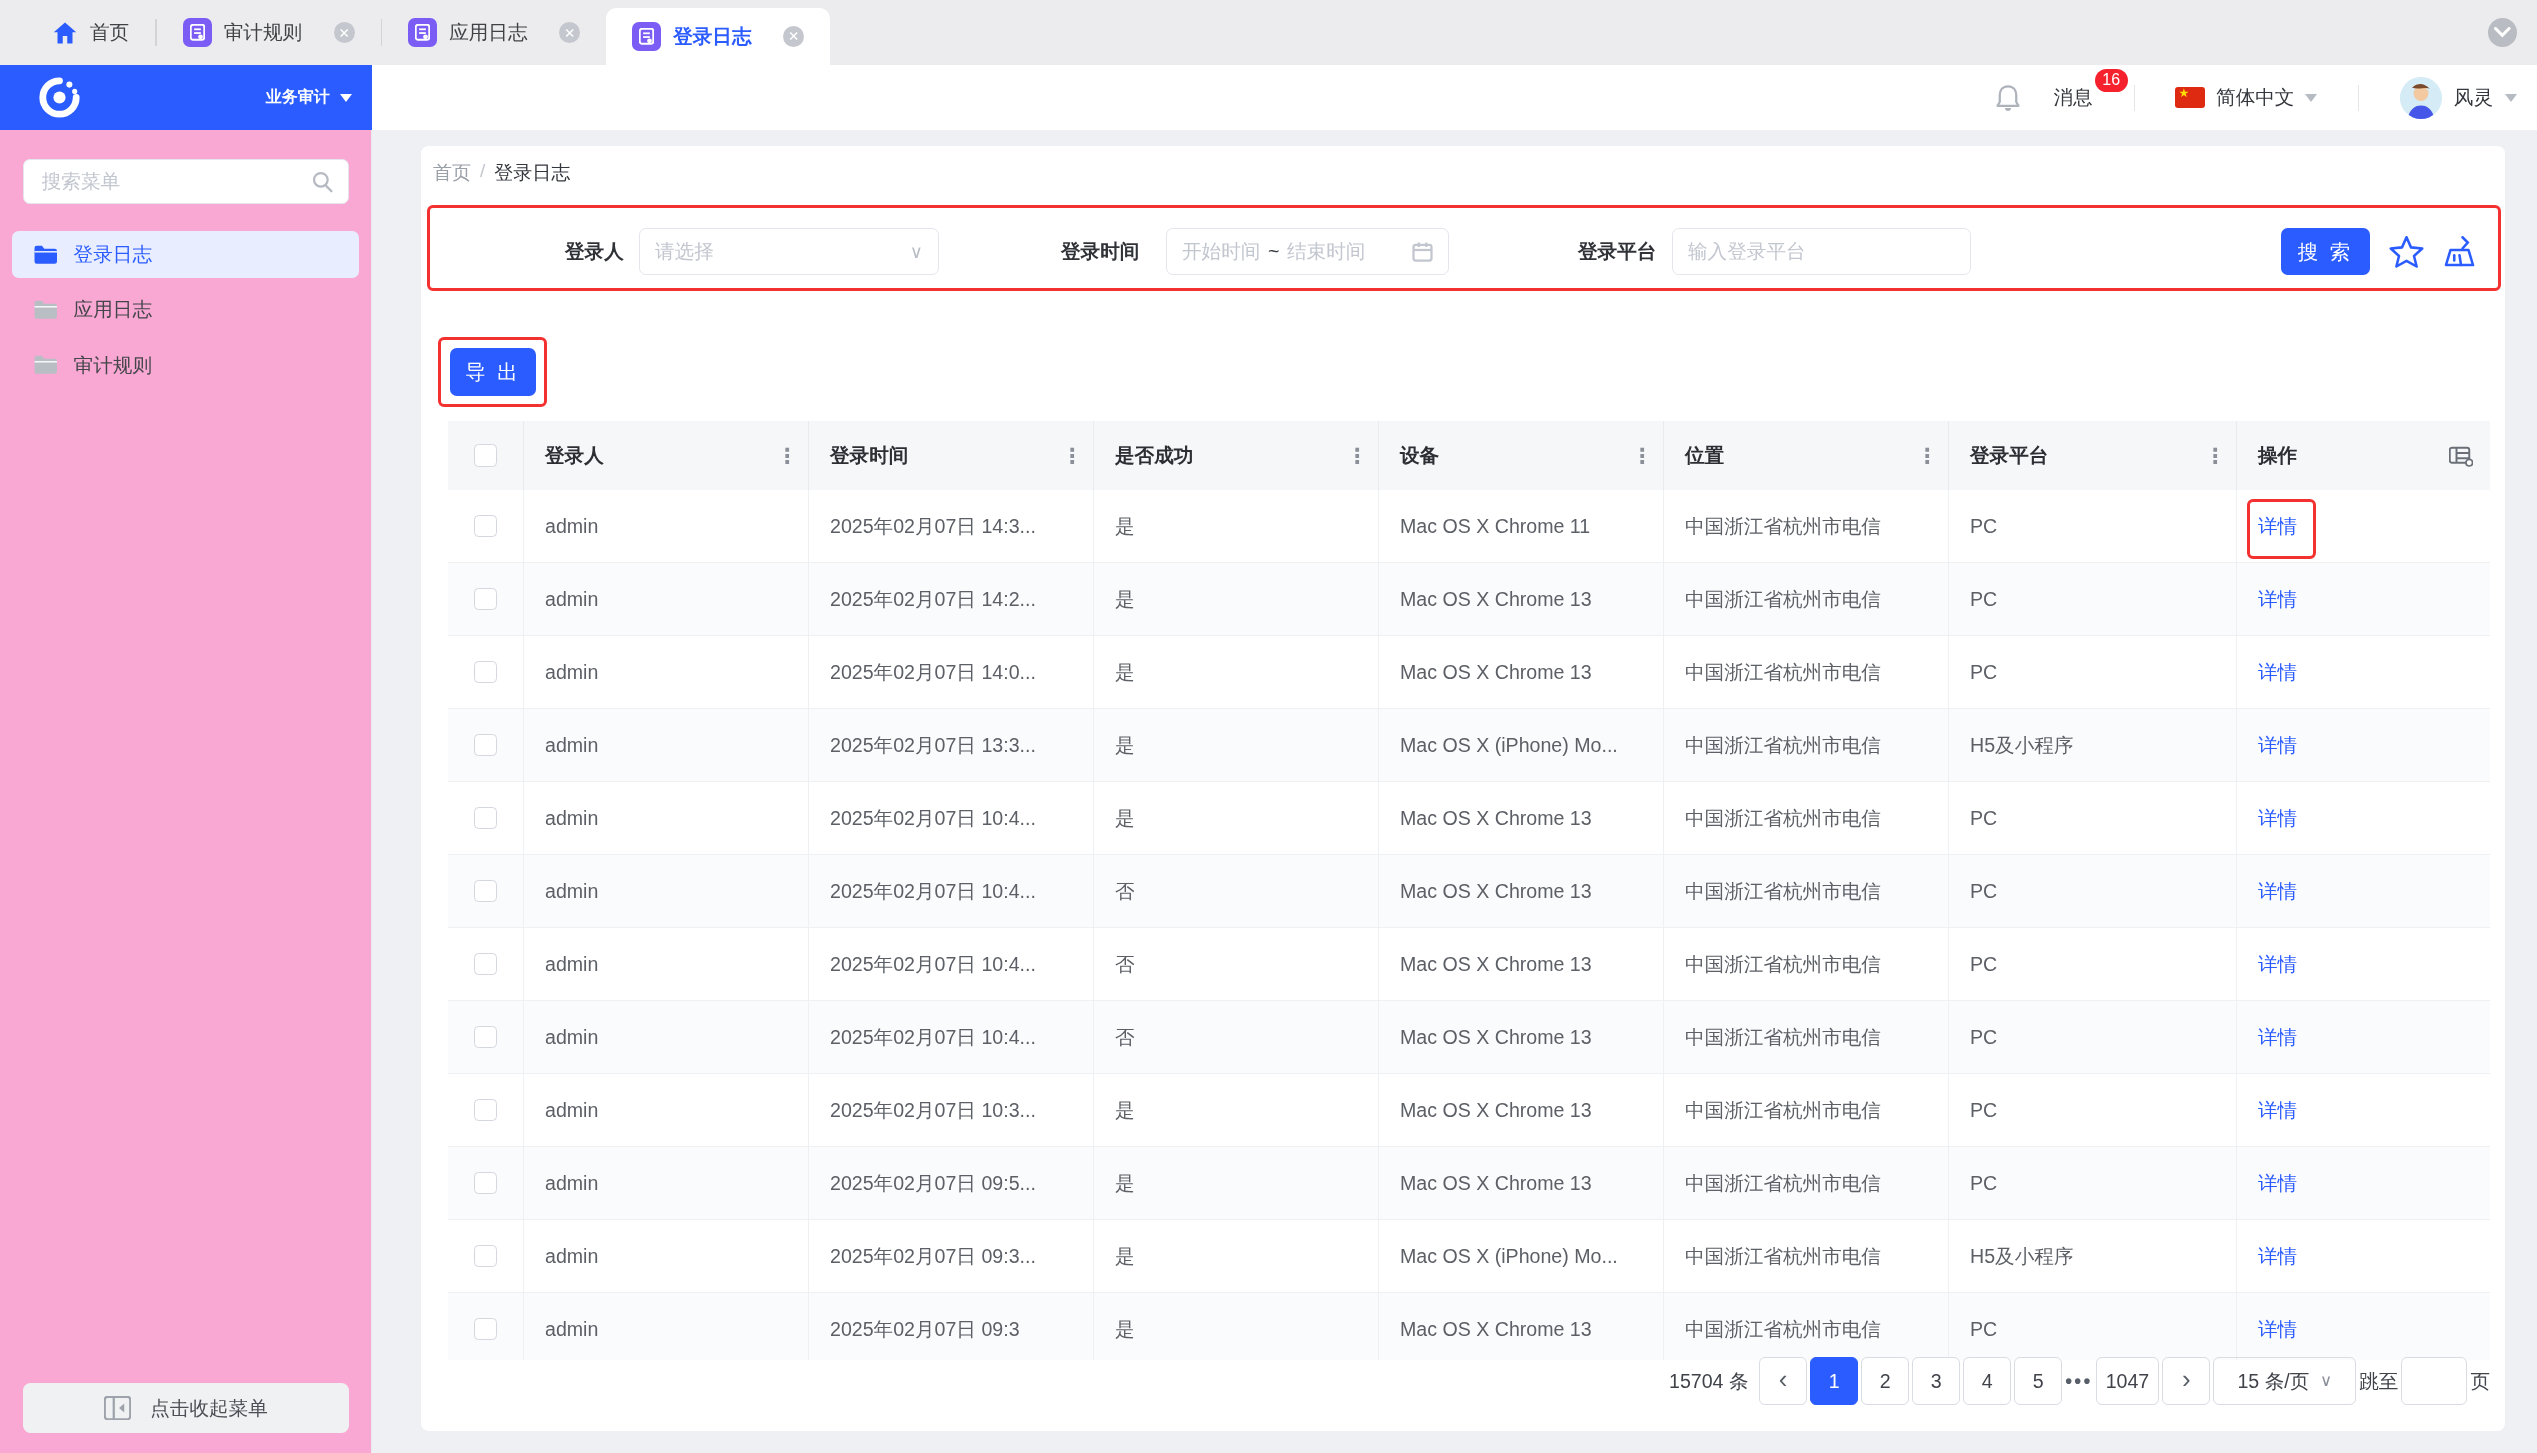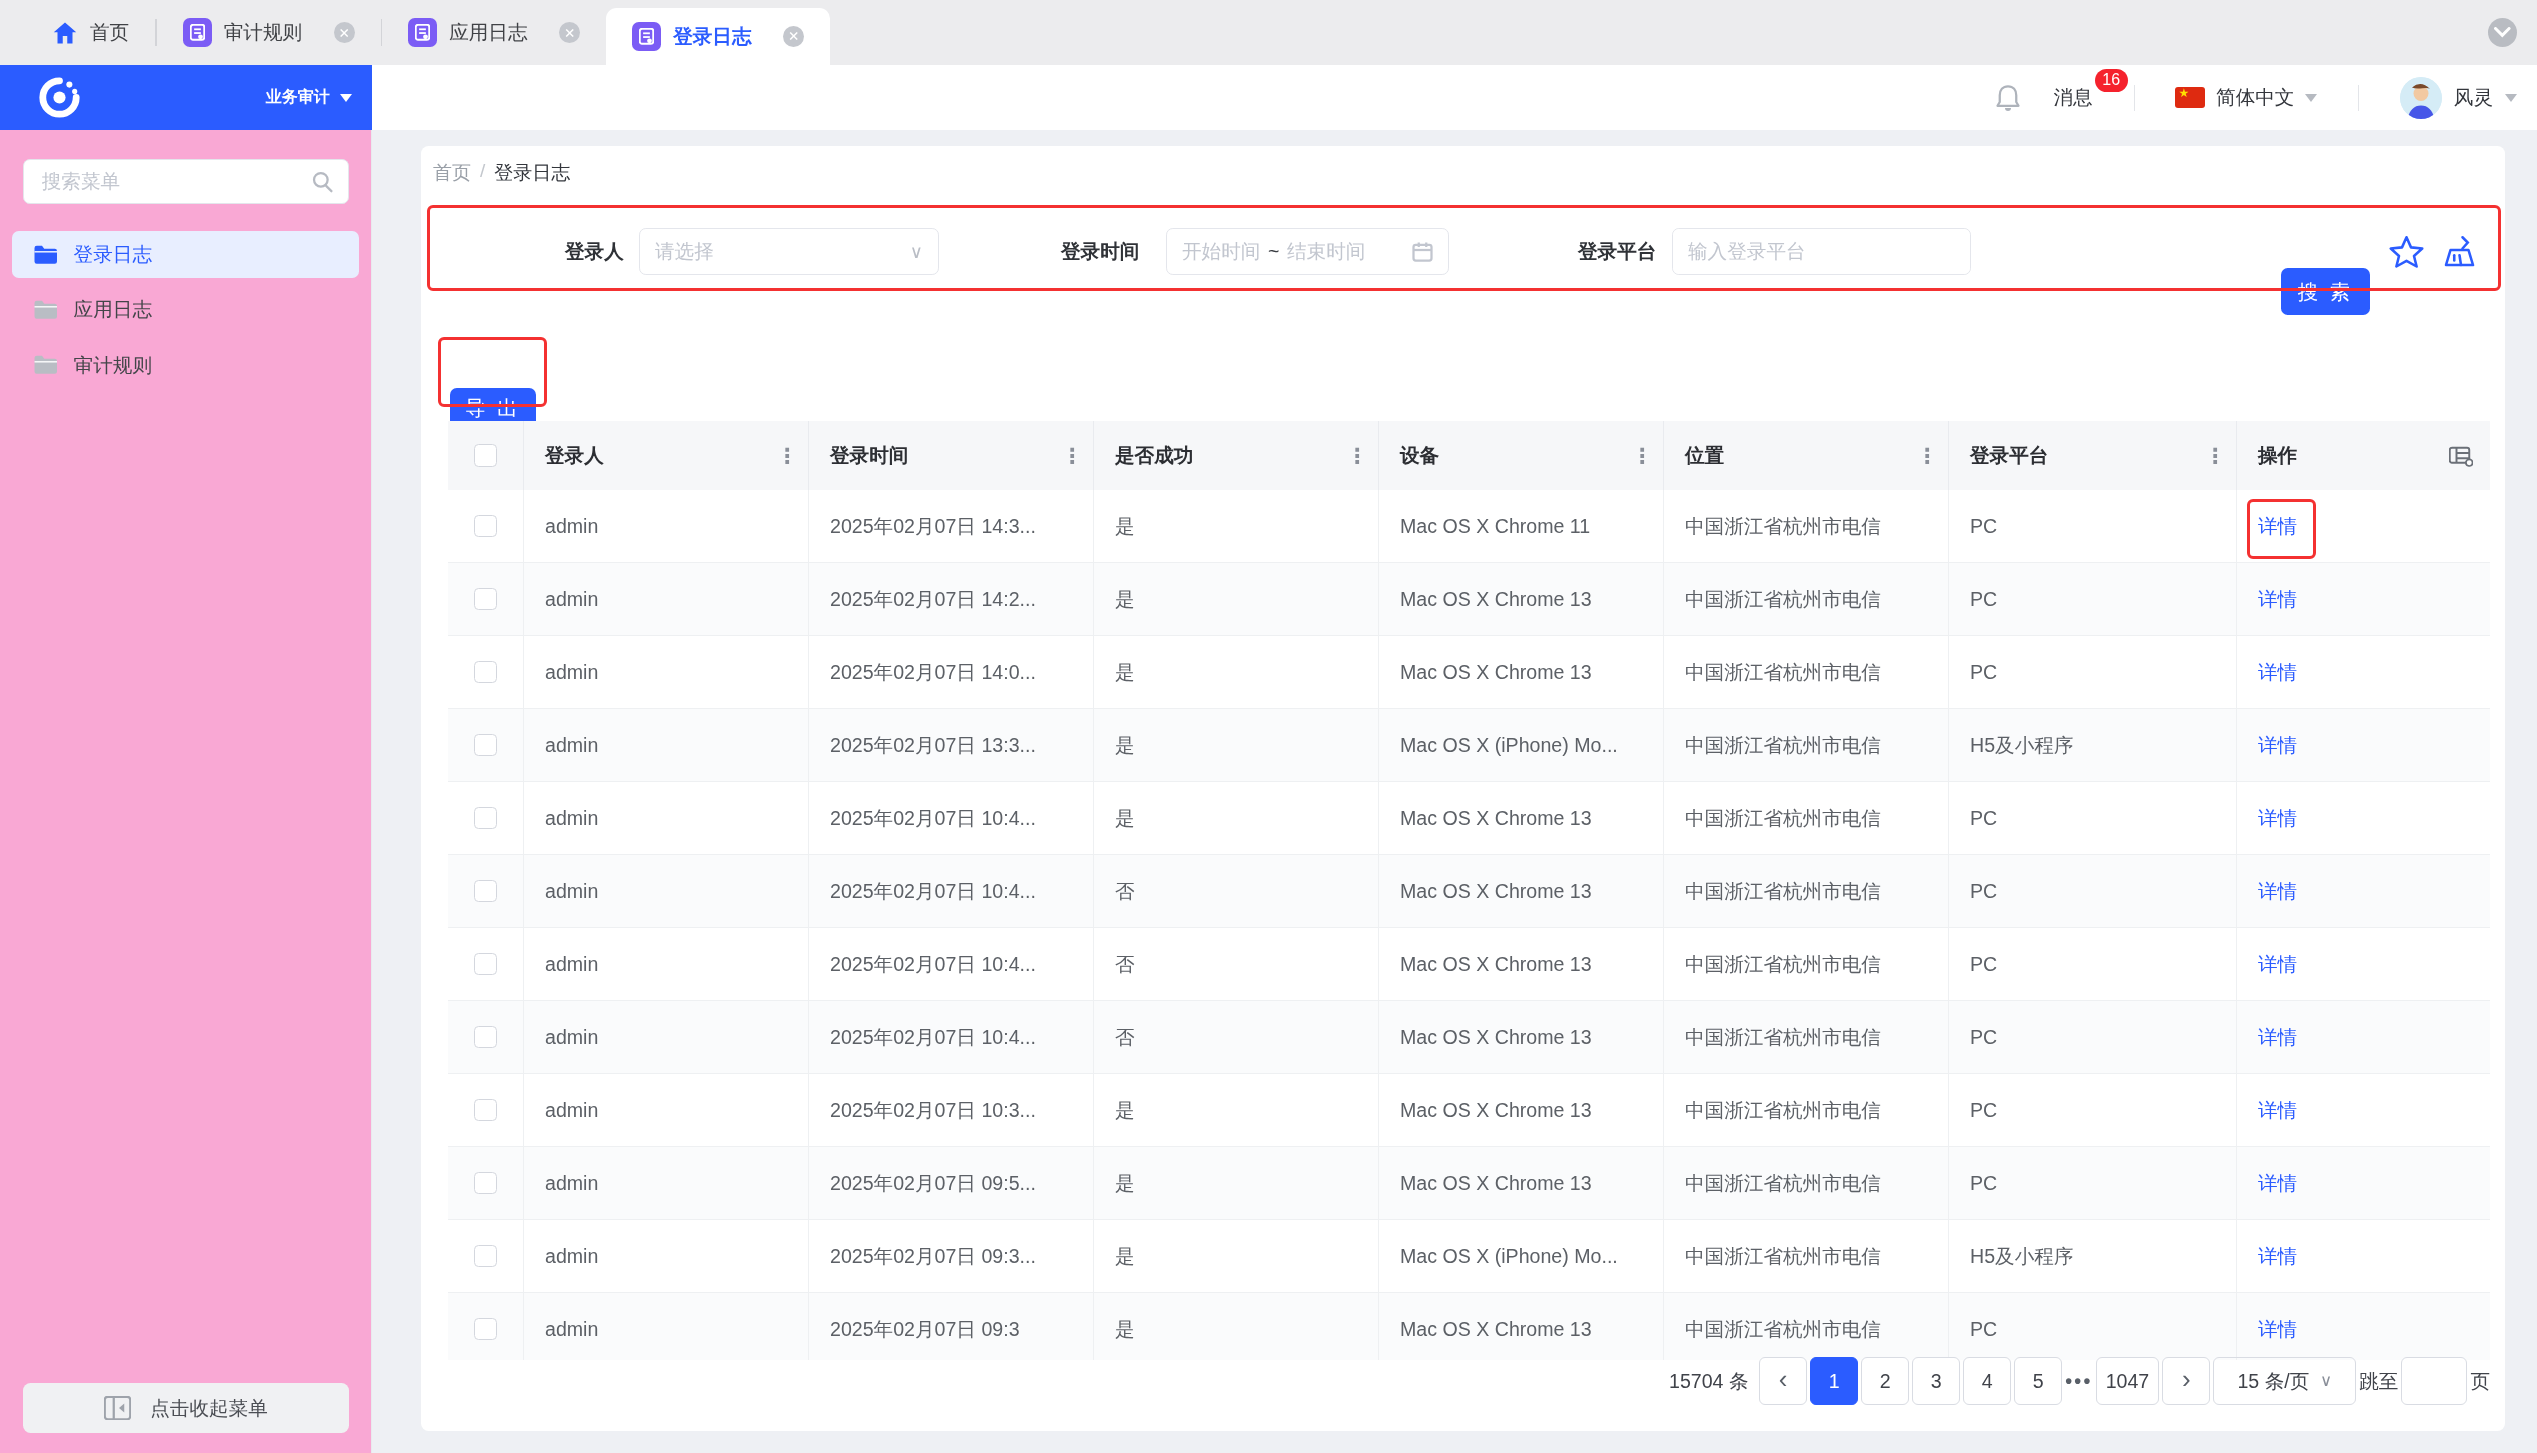--- a/index.html
+++ b/index.html
@@ -55,25 +55,25 @@
   
   .flabel{position:absolute;top:82px;height:47px;line-height:47px;font-weight:bold;color:#2f3237;}
   .fbox{position:absolute;top:82px;height:47px;border:0.8px solid var(--border);border-radius:6.8px;background:#fff;display:flex;align-items:center;padding:0 15px;color:var(--ph);gap:7.6px;}
   #f-user-label{left:144px;} #f-user{left:218px;width:300px;}
   #f-time-label{left:640px;} #f-time{left:745px;width:283px;}
   #f-plat-label{left:1157px;} #f-plat{left:1251px;width:299px;padding:0;}
   #f-plat input{width:100%;height:100%;border:none;outline:none;border-radius:6.8px;padding:0 15px;font-size:19.6px;font-family:inherit;}
   #f-plat input::placeholder{color:var(--ph);}
   .fbox .chev{margin-left:auto;color:#b9bdc5;font-size:18px;}
   .tsep{color:#3a3d42;}
-  .btn{background:var(--blue);color:#fff;border:none;border-radius:6.8px;font-size:20.4px;cursor:pointer;font-family:inherit;letter-spacing:3px;margin-top:40px;}
+  .btn{background:var(--blue);color:#fff;border:none;border-radius:6.8px;font-size:20.4px;cursor:pointer;font-family:inherit;letter-spacing:3px;}
   #search-btn{position:absolute;left:1860px;top:82px;width:89px;height:47px;}
   .ficon{position:absolute;top:89px;cursor:pointer;}
   #star-icon{left:1968px;} #broom-icon{left:2022px;}
-  #export-btn{position:absolute;left:29px;top:202px;width:86px;height:40px;}
+  #export-btn{position:absolute;left:29px;top:202px;width:86px;height:48px;}
   
   .twrap{position:absolute;left:27px;top:275px;width:2042px;height:939px;overflow:hidden;}
   .trow{display:flex;width:2042px;}
   .thead{height:69px;background:#f6f7f9;font-weight:bold;color:var(--head);}
   .tbody-row{height:73px;border-bottom:0.8px solid var(--tborder);background:#fff;}
   .tbody-row.stripe{background:#fafbfc;}
   .cell{height:100%;display:flex;align-items:center;padding-left:21px;border-right:0.8px solid var(--tborder);overflow:hidden;white-space:nowrap;color:var(--cell);position:relative;flex:none;}
   .trow .cell:last-child{border-right:none;}
   .thead .cell{color:var(--head);border-right:0.8px solid #e9ebef;}
   .c0{width:76px;justify-content:center;padding-left:0;}

